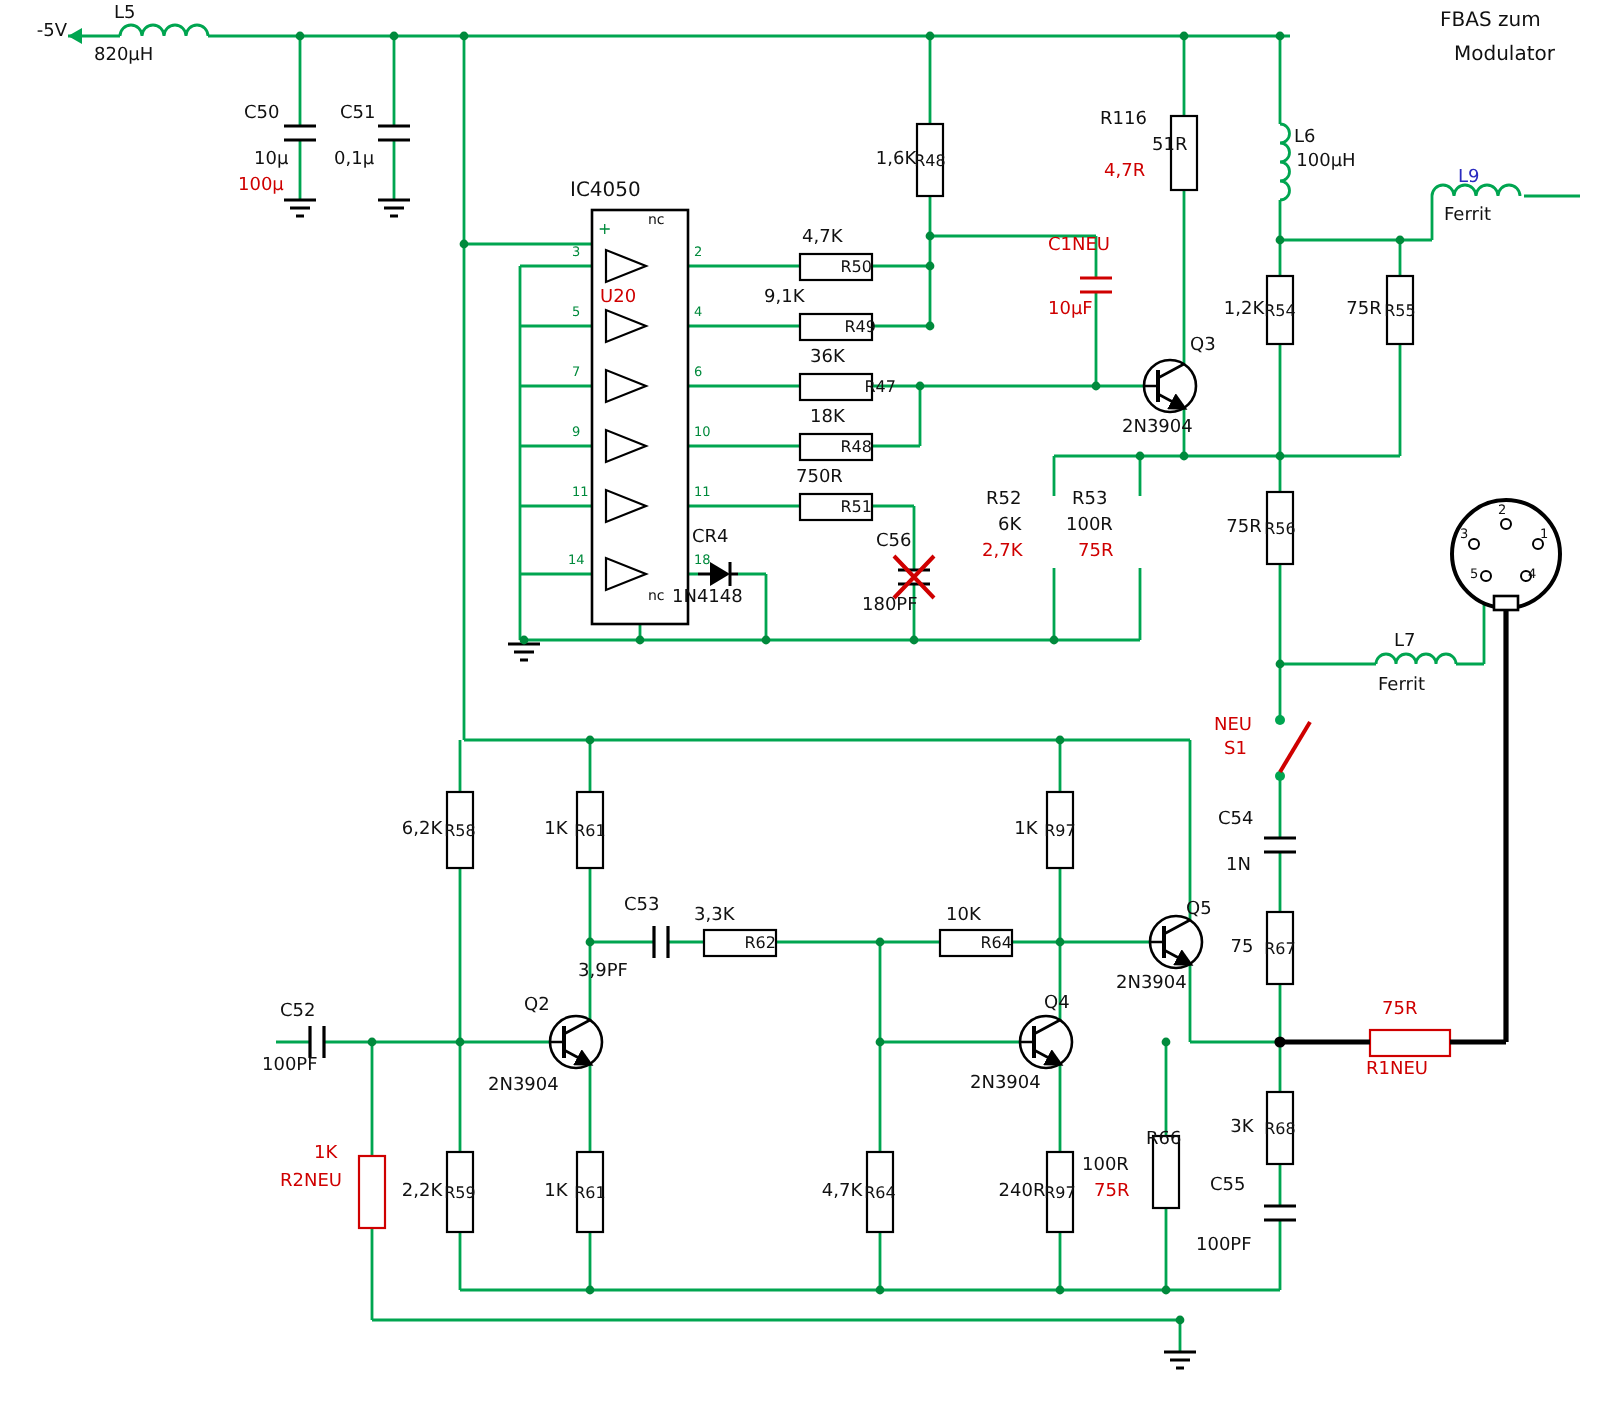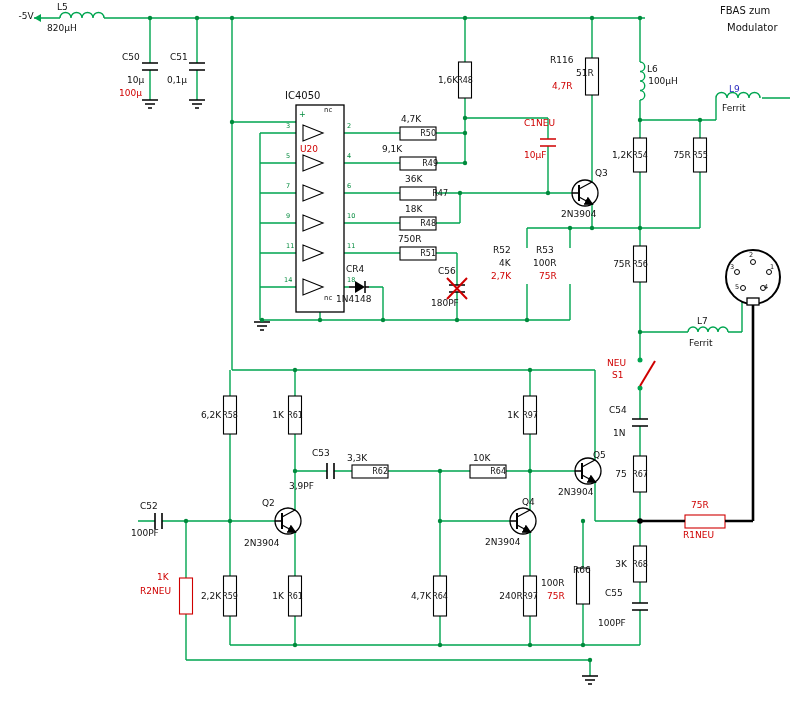--- a/index.html
+++ b/index.html
@@ -283,21 +283,21 @@
 <div class="vw s8" style="left:620px;top:149px"><span class="lbl s8 v" style="position:static">R54</span></div>
 <div class="vw" style="left:662px;top:149px"><span class="lbl v" style="position:static">75R</span></div>
 <div class="vw s8" style="left:680px;top:149px"><span class="lbl s8 v" style="position:static">R55</span></div>
 
 <div class="lbl red" style="left:524px;top:118px">C1NEU</div>
 <div class="lbl red" style="left:524px;top:150px">10µF</div>
 <div class="lbl" style="left:595px;top:168px">Q3</div>
 <div class="lbl" style="left:561px;top:209px">2N3904</div>
 
 <div class="lbl" style="left:493px;top:245px">R52</div>
-<div class="lbl" style="left:499px;top:258px">4K</div>
+<div class="lbl" style="left:499px;top:258px">6K</div>
 <div class="lbl red" style="left:491px;top:271px">2,7K</div>
 <div class="lbl" style="left:536px;top:245px">R53</div>
 <div class="lbl" style="left:533px;top:258px">100R</div>
 <div class="lbl red" style="left:539px;top:271px">75R</div>
 <div class="vw" style="left:602px;top:258px"><span class="lbl v" style="position:static">75R</span></div>
 <div class="vw s8" style="left:620px;top:258px"><span class="lbl s8 v" style="position:static">R56</span></div>
 
 <div class="lbl" style="left:346px;top:264px">CR4</div>
 <div class="lbl" style="left:336px;top:294px">1N4148</div>
 <div class="lbl" style="left:438px;top:266px">C56</div>

